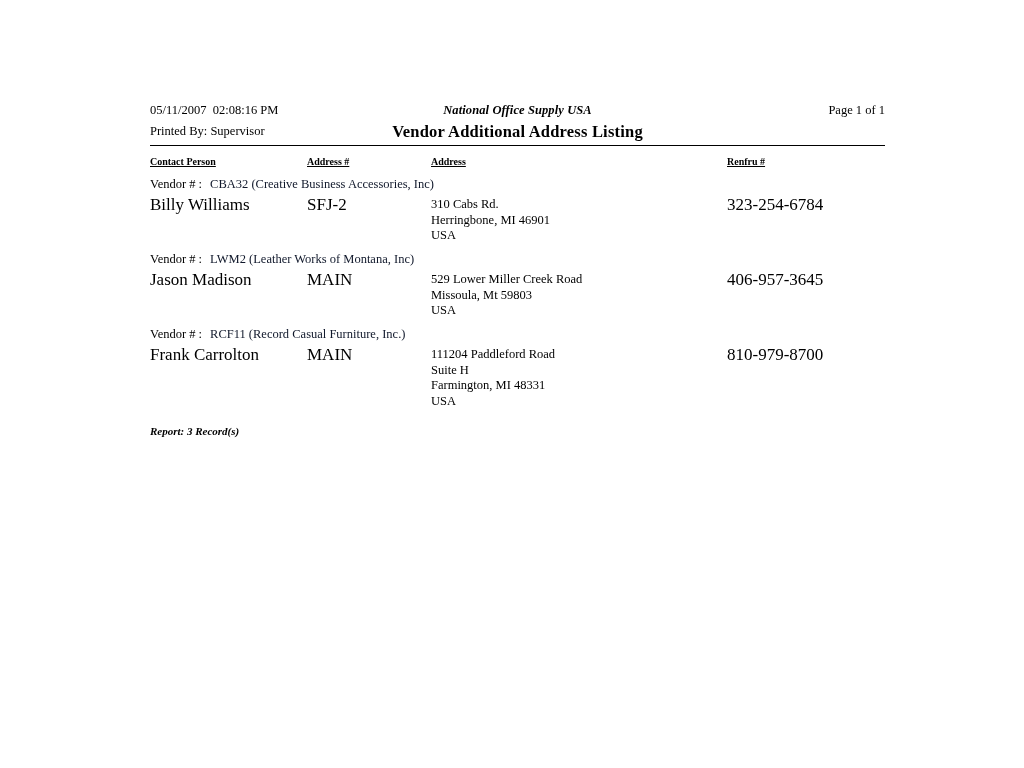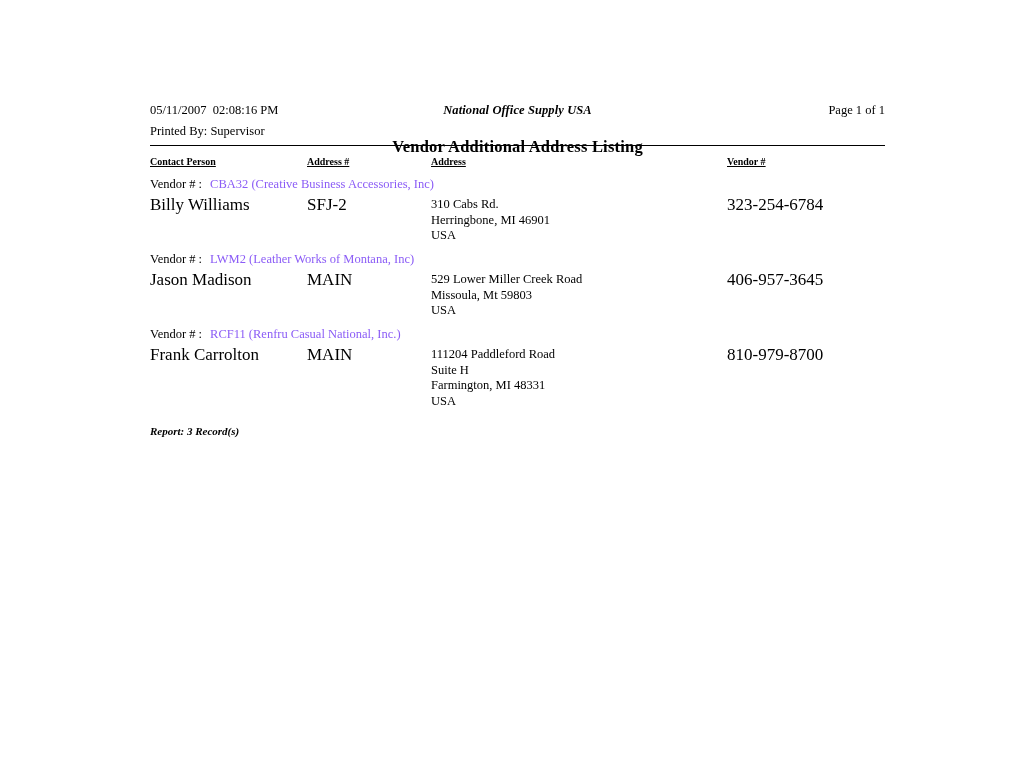--- a/index.html
+++ b/index.html
@@ -47,21 +47,20 @@
     font-weight: bold;
     line-height: 21px;
     letter-spacing: 0.1px;
     font-style: italic;
   }
   .title {
     font-size: 16.5px;
     font-weight: bold;
     line-height: 21px;
     letter-spacing: 0.2px;
-    margin-top: 15px;
   }
   .hdr-right {
     position: absolute;
     right: 0;
     top: 0;
     font-size: 12.5px;
     line-height: 21px;
     white-space: nowrap;
   }
   .rule {
@@ -95,21 +94,21 @@
     height: 18px;
     margin-top: 3px;
     font-size: 12.5px;
     white-space: nowrap;
   }
   .vendor-label {
     font-weight: normal;
     display: inline-block;
   }
   .vendor-value {
-    color: #8b5cf6;
+    color: #0f172a;
     display: inline-block;
     margin-left: 8px;
   }
 
   .record {
     position: relative;
     margin-top: 2px;
   }
   .record .cell {
     position: absolute;
@@ -157,21 +156,21 @@
       <div>Page 1 of  1</div>
     </div>
   </div>
 
   <div class="rule"></div>
 
   <div class="colhdr">
     <span class="c-contact">Contact Person</span>
     <span class="c-addrnum">Address #</span>
     <span class="c-address">Address</span>
-    <span class="c-phone">Vendor #</span>
+    <span class="c-phone">Renfru #</span>
   </div>
 
   <div class="vendor-line">
     <span class="vendor-label">Vendor # :</span><span class="vendor-value">CBA32 (Creative Business Accessories, Inc)</span>
   </div>
   <div class="record" style="height:52px">
     <span class="cell f-contact">Billy Williams</span>
     <span class="cell f-addrnum">SFJ-2</span>
     <div class="addr-block">
       <div>310 Cabs Rd.</div>
@@ -189,21 +188,21 @@
     <span class="cell f-addrnum">MAIN</span>
     <div class="addr-block">
       <div>529 Lower Miller Creek Road</div>
       <div>Missoula, Mt 59803</div>
       <div>USA</div>
     </div>
     <span class="cell f-phone">406-957-3645</span>
   </div>
 
   <div class="vendor-line">
-    <span class="vendor-label">Vendor # :</span><span class="vendor-value">RCF11 (Renfru Casual National, Inc.)</span>
+    <span class="vendor-label">Vendor # :</span><span class="vendor-value">RCF11 (Record Casual Furniture, Inc.)</span>
   </div>
   <div class="record" style="height:68px">
     <span class="cell f-contact">Frank Carrolton</span>
     <span class="cell f-addrnum">MAIN</span>
     <div class="addr-block">
       <div>111204 Paddleford Road</div>
       <div>Suite H</div>
       <div>Farmington, MI 48331</div>
       <div>USA</div>
     </div>

